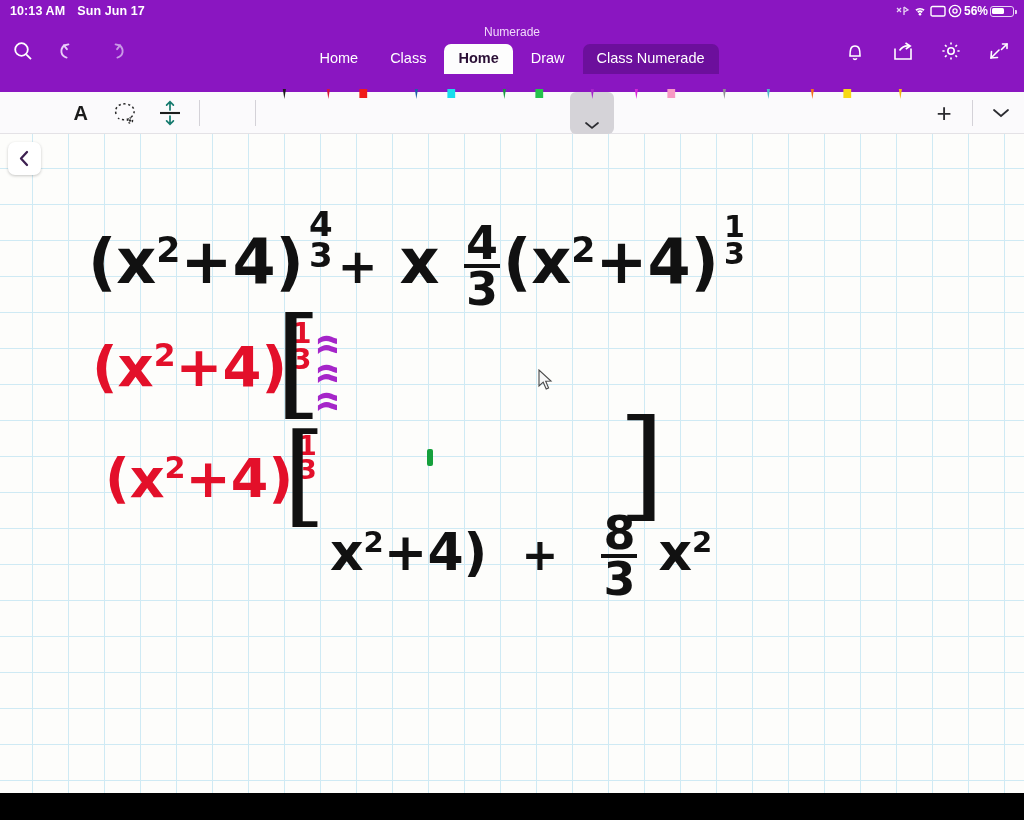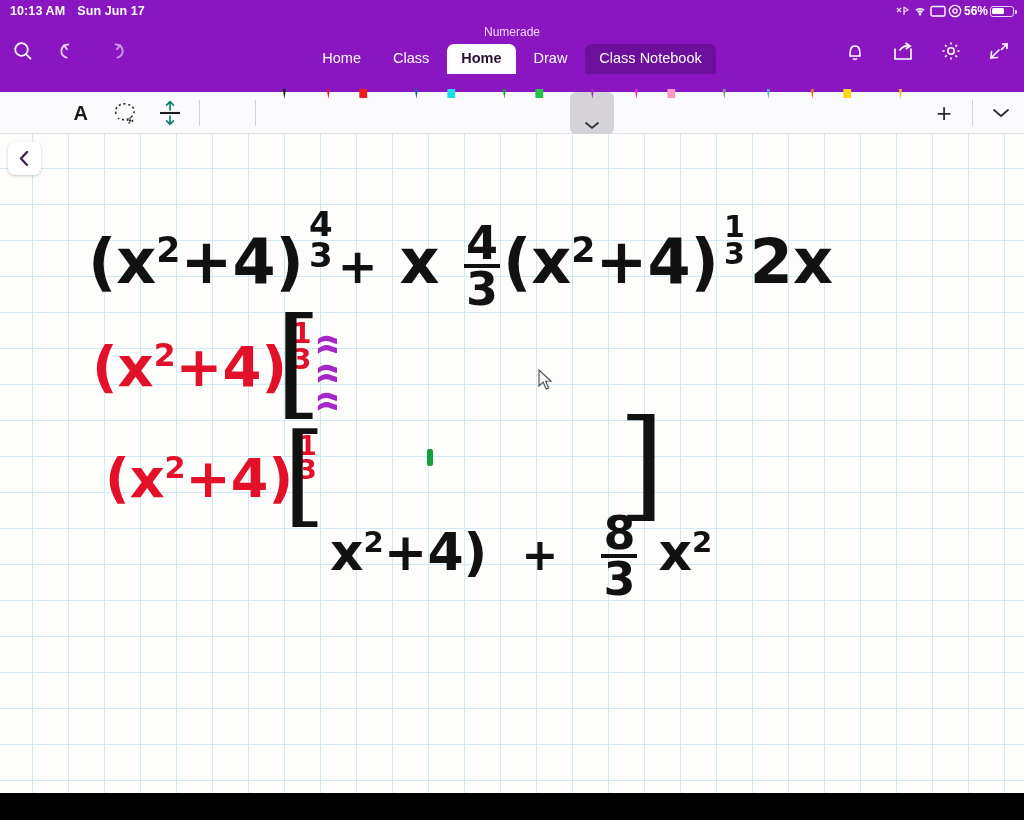--- a/index.html
+++ b/index.html
@@ -244,21 +244,21 @@
             </g>
           </svg>
       </span>
     </div>
 
     <div class="tabs">
       <div class="tab">Home</div>
       <div class="tab">Class</div>
       <div class="tab active">Home</div>
       <div class="tab">Draw</div>
-      <div class="tab shaded">Class Notebook</div>
+      <div class="tab shaded">Class Numerade</div>
     </div>
 
     <div class="ribbon-right">
       <span class="ico-btn">
         <svg width="20" height="21" viewBox="0 0 20 21">
             <g fill="none" stroke="#ffffff" stroke-width="1.6">
           <path d="M5 15 C5 9 5.5 5 10 5 C14.5 5 15 9 15 15 Z"></path>
               <path d="M8.3 17.3 a1.8 1.8 0 003.4 0"></path>
             </g>
           </svg>
@@ -404,21 +404,21 @@
         <span class="num">4</span>
         <span class="den" style="border-top:none">3</span>
       </span><span style="font-size:48px">+</span>
       <span>x</span>
       <span class="frac" style="font-size:46px">
         <span class="num">4</span>
         <span class="den">3</span>
       </span><span>(x</span><span class="sup">2</span><span>+4)</span><span class="frac" style="font-size:30px; transform:translateY(-26px)">
         <span class="num">1</span>
         <span class="den" style="border-top:none">3</span>
-      </span><span>2x</span>
+      </span>
     </div>
 
     <div class="ink red" style="left:92px; top:205px; font-size:56px;">
       <span>(x</span><span class="sup">2</span><span>+4)</span><span class="frac" style="font-size:28px; transform:translateY(-24px)">
         <span class="num">1</span>
         <span class="den" style="border-top:none">3</span>
       </span>
     </div>
 
     <div class="ink black brk" style="left:275px; top:168px; font-size:120px;">[</div>

